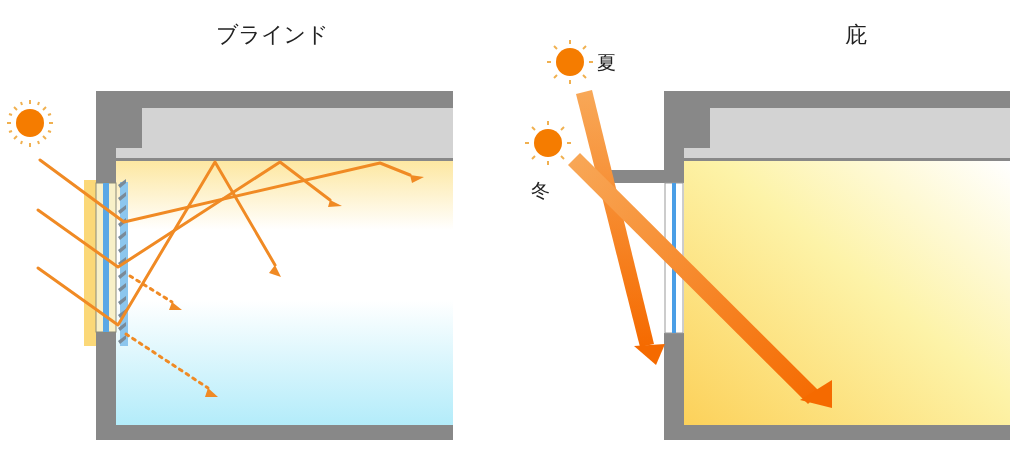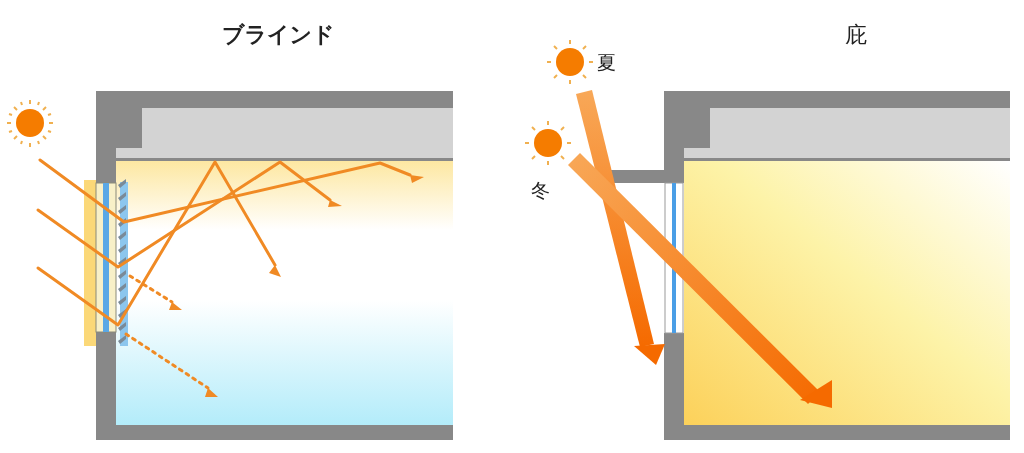--- a/index.html
+++ b/index.html
@@ -4,21 +4,21 @@
 <style>
   html,body{margin:0;padding:0;background:#fff;}
   body{width:1024px;height:453px;position:relative;overflow:hidden;font-family:"DejaVu Sans",sans-serif;}
   .title{position:absolute;font-size:22px;color:#222;}
   .season{position:absolute;font-size:19px;color:#222;}
   svg{position:absolute;left:0;top:0;}
 </style>
 </head>
 <body>
 
-<div class="title" style="left:222px;top:20px;font-weight:bold;">ブラインド</div>
+<div class="title" style="left:216px;top:20px;">ブラインド</div>
 <div class="title" style="left:845px;top:20px;">庇</div>
 <div class="season" style="left:597px;top:50px;">夏</div>
 <div class="season" style="left:531px;top:178px;">冬</div>
 
 <svg width="1024" height="453" viewBox="0 0 1024 453">
   <defs>
     <linearGradient id="blindTop" x1="0" y1="0" x2="0" y2="1">
       <stop offset="0" stop-color="#fde7a0"></stop>
       <stop offset="1" stop-color="#ffffff"></stop>
     </linearGradient>

